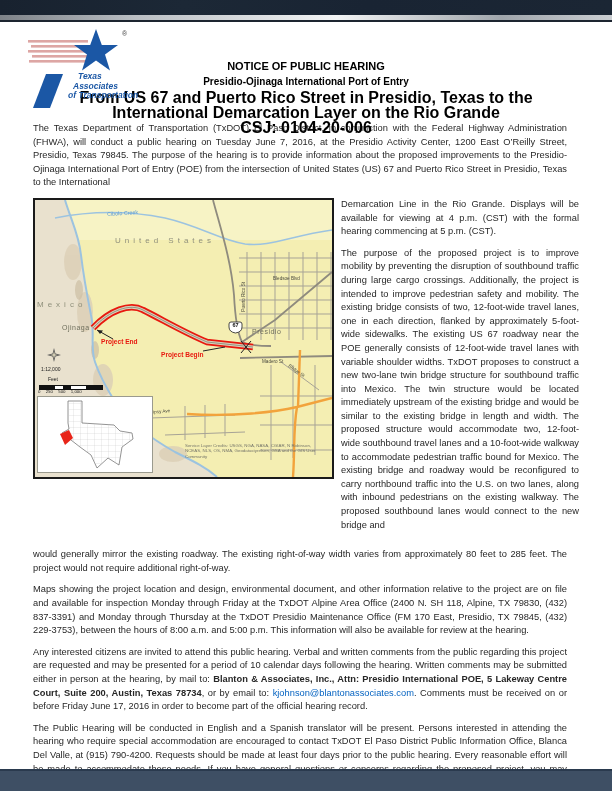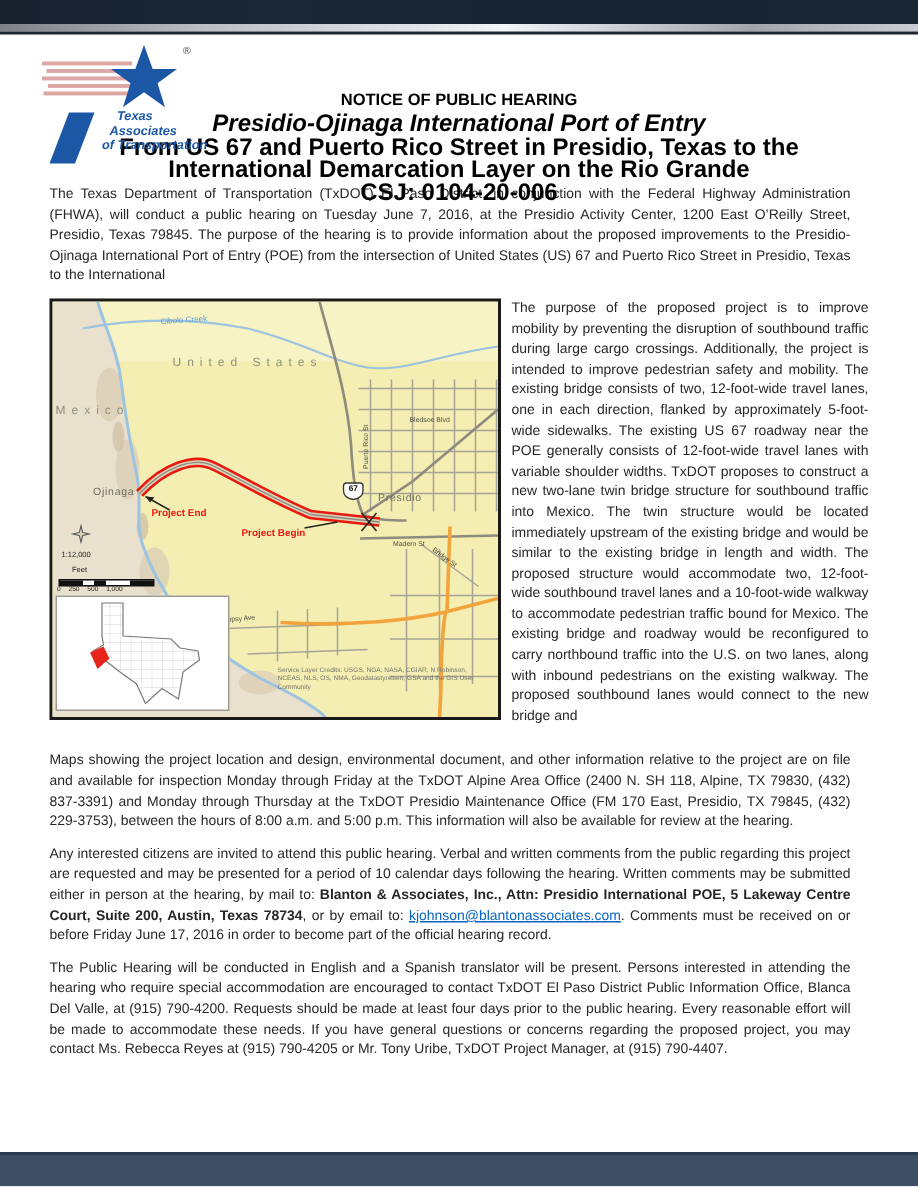--- a/index.html
+++ b/index.html
@@ -12,30 +12,30 @@
   
   .header{position:relative;height:96px;}
   .logo{position:absolute;left:26px;top:6px;width:120px;height:86px;}
   .logo-reg{position:absolute;left:96px;top:2px;font-size:7px;color:#444;}
   .logo-text{position:absolute;left:42px;top:44px;font-style:italic;color:#1b57a5;
              font-size:8.5px;line-height:9.5px;font-weight:bold;}
   .logo-text div:nth-child(1){padding-left:10px;}
   .logo-text div:nth-child(2){padding-left:5px;}
   .titles{text-align:center;padding-top:8px;font-weight:bold;color:#000;margin-top:29px;}
   .t0{font-size:11px;line-height:15px;}
-  .t1{font-size:16px;line-height:16px;font-style:italic;}
+  .t1{font-size:10px;line-height:16px;}
   .t2,.t3,.t4,.t5{font-size:16px;line-height:15px;}
   
   .content{flex:1 1 auto;padding:4px 33px 0 33px;overflow:hidden;}
   .para{font-size:9.3px;line-height:13.6px;text-align:justify;margin:0 12px 8px 0;}
   .row{display:flex;gap:7px;margin:0 0 8px 0;}
   .sidecol{flex:1 1 auto;min-width:0;}
   .sidecol .para{margin:0 0 8px 0;}
   b{font-weight:bold;}
-  .email{color:#0563c1;text-decoration:underline;cursor:pointer;}
+  .email{color:#0563c1;cursor:pointer;}
   
   .map{position:relative;flex:0 0 297px;width:297px;height:277px;border:2px solid #1a1a1a;
        background:#f7f3c5;overflow:hidden;}
   .map svg.base{position:absolute;left:0;top:0;}
   .mlbl{position:absolute;white-space:nowrap;}
   .lbl-country{font-size:8px;letter-spacing:4px;color:#90907c;}
   .lbl-city{font-size:7px;color:#6e6e5c;letter-spacing:.5px;}
   .lbl-street{font-size:4.6px;color:#4a4a3f;}
   .lbl-creek{font-size:5.4px;color:#5b9bd5;}
   .lbl-river{font-size:5px;color:#85a8c9;}
@@ -168,21 +168,21 @@
             <path d="M206,141 L216,153"></path>
               <path d="M216,141 L206,153"></path>
             <path d="M78,139 L62,130"></path>
             <path d="M168,151 L190,147"></path>
           </g>
           <polygon points="62,130 68,130.5 65,134" fill="#222"></polygon>
         </svg>
 
         <span class="mlbl lbl-creek" style="left:72px;top:10px;transform:rotate(-4deg);">Cibolo Creek</span>
         <span class="mlbl lbl-country" style="left:80px;top:36px;">United States</span>
-        <span class="mlbl lbl-country" style="left:2px;top:68px;">Mexico</span>
+        <span class="mlbl lbl-country" style="left:2px;top:100px;">Mexico</span>
         <span class="mlbl lbl-city" style="left:27px;top:124px;">Ojinaga</span>
         <span class="mlbl lbl-city" style="left:217px;top:128px;">Presidio</span>
         <span class="mlbl lbl-river" style="left:80px;top:210px;transform:rotate(42deg);">Rio Grande</span>
         <span class="mlbl lbl-street vert" style="left:206px;top:82px;">Puerto Rico St</span>
         <span class="mlbl lbl-street" style="left:238px;top:76px;">Bledsoe Blvd</span>
         <span class="mlbl lbl-street" style="left:227px;top:159px;">Madero St</span>
         <span class="mlbl lbl-street" style="left:112px;top:209px;transform:rotate(-5deg);">Quipsy Ave</span>
         <span class="mlbl lbl-street" style="left:252px;top:168px;transform:rotate(36deg);">Bridge St</span>
         <span class="mlbl lbl-proj" style="left:66px;top:138px;">Project End</span>
         <span class="mlbl lbl-proj" style="left:126px;top:151px;">Project Begin</span>
@@ -218,24 +218,26 @@
             <path d="M30,4 L44,4 L44,26 L76,28 L82,34 L94,36 L95,42 L84,50 L81,68 L70,61 L59,71 L53,58 L42,50 L24,36 L31,32 L30,26 Z" fill="#ffffff" stroke="#777" stroke-width="0.8"></path>
             <rect x="0" y="0" width="114" height="75" fill="url(#cgrid)" clip-path="url(#txclip)"></rect>
             <polygon points="22,37 31,33 35,41 27,48" fill="#e8251a"></polygon>
           </svg>
         </div>
 
         <span class="mlbl lbl-credits" style="left:150px;top:243px;">Service Layer Credits: USGS, NGA, NASA, CGIAR, N Robinson, NCEAS, NLS, OS, NMA, Geodatastyrelsen, GSA and the GIS User Community</span>
       </div>
 
       <div class="sidecol">
+        <p class="para">Demarcation Line in the Rio Grande. Displays will be available for viewing at 4 p.m. (CST) with the formal hearing commencing at 5 p.m. (CST).</p>
         <p class="para">The purpose of the proposed project is to improve mobility by preventing the disruption of southbound traffic during large cargo crossings. Additionally, the project is intended to improve pedestrian safety and mobility. The existing bridge consists of two, 12-foot-wide travel lanes, one in each direction, flanked by approximately 5-foot-wide sidewalks. The existing US 67 roadway near the POE generally consists of 12-foot-wide travel lanes with variable shoulder widths. TxDOT proposes to construct a new two-lane twin bridge structure for southbound traffic into Mexico. The twin structure would be located immediately upstream of the existing bridge and would be similar to the existing bridge in length and width. The proposed structure would accommodate two, 12-foot-wide southbound travel lanes and a 10-foot-wide walkway to accommodate pedestrian traffic bound for Mexico. The existing bridge and roadway would be reconfigured to carry northbound traffic into the U.S. on two lanes, along with inbound pedestrians on the existing walkway. The proposed southbound lanes would connect to the new bridge and</p>
       </div>
     </div>
 
+    <p class="para">would generally mirror the existing roadway. The existing right-of-way width varies from approximately 80 feet to 285 feet. The project would not require additional right-of-way.</p>
 
     <p class="para">Maps showing the project location and design, environmental document, and other information relative to the project are on file and available for inspection Monday through Friday at the TxDOT Alpine Area Office (2400 N. SH 118, Alpine, TX 79830, (432) 837-3391) and Monday through Thursday at the TxDOT Presidio Maintenance Office (FM 170 East, Presidio, TX 79845, (432) 229-3753), between the hours of 8:00 a.m. and 5:00 p.m. This information will also be available for review at the hearing.</p>
 
     <p class="para"><span>Any interested citizens are invited to attend this public hearing. Verbal and written comments from the public regarding this project are requested and may be presented for a period of 10 calendar days following the hearing. Written comments may be submitted either in person at the hearing, by mail to: </span><b>Blanton &amp; Associates, Inc., Attn: Presidio International POE, 5 Lakeway Centre Court, Suite 200, Austin, Texas 78734</b><span>, or by email to: </span><a class="email">kjohnson@blantonassociates.com</a><span>. Comments must be received on or before Friday June 17, 2016 in order to become part of the official hearing record.</span></p>
 
     <p class="para">The Public Hearing will be conducted in English and a Spanish translator will be present. Persons interested in attending the hearing who require special accommodation are encouraged to contact TxDOT El Paso District Public Information Office, Blanca Del Valle, at (915) 790-4200. Requests should be made at least four days prior to the public hearing. Every reasonable effort will be made to accommodate these needs. If you have general questions or concerns regarding the proposed project, you may contact Ms. Rebecca Reyes at (915) 790-4205 or Mr. Tony Uribe, TxDOT Project Manager, at (915) 790-4407.</p>
 
   </div>
 
   <div class="bottombar"></div>

